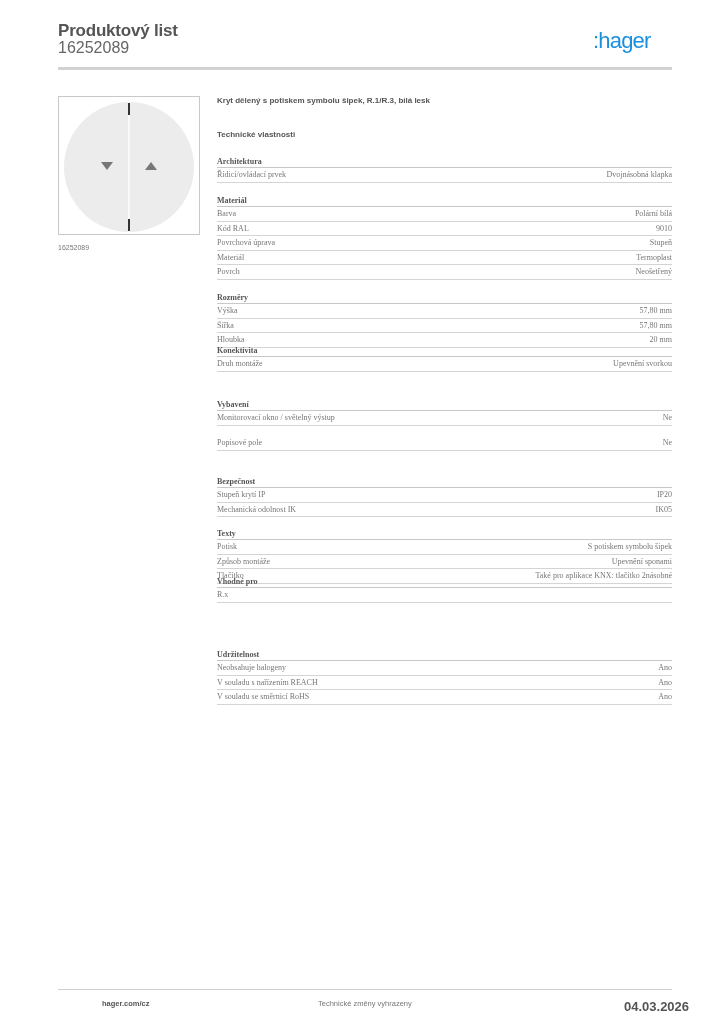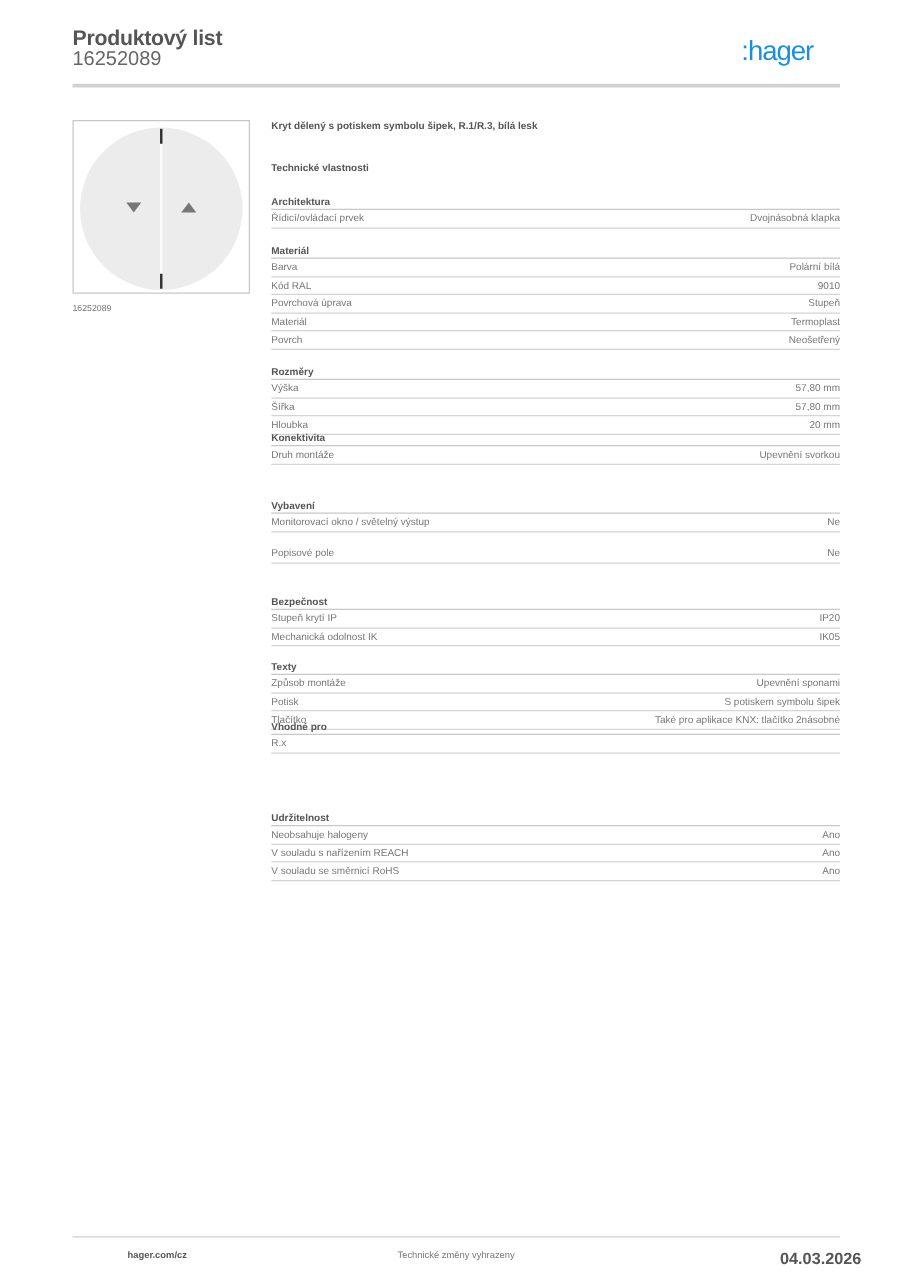--- a/index.html
+++ b/index.html
@@ -16,21 +16,21 @@
     .split { position: absolute; left: 64px; top: 0; width: 2px; height: 130px; background: #fafafa; }
     .notch { position: absolute; left: 64px; width: 2px; height: 12px; background: #333; }
     .notch.top { top: 1px; }
     .notch.bot { top: 117px; }
     .arrow-down { position: absolute; left: 37px; top: 60px; width: 0; height: 0; border-left: 6px solid transparent; border-right: 6px solid transparent; border-top: 8px solid #777; }
     .arrow-up { position: absolute; left: 81px; top: 60px; width: 0; height: 0; border-left: 6px solid transparent; border-right: 6px solid transparent; border-bottom: 8px solid #777; }
     .img-caption { position: absolute; left: 58px; top: 244px; font-size: 7px; color: #777; }
     .prod-title { position: absolute; left: 217px; top: 96px; font-size: 8px; font-weight: bold; color: #555; }
     .tech-title { position: absolute; left: 217px; top: 130px; font-size: 8px; font-weight: bold; color: #555; }
 
-    .section { position: absolute; left: 217px; width: 455px; }
+    .section { position: absolute; left: 217px; width: 455px; font-family: Liberation Serif, serif; }
     .sec-head { font-size: 8px; font-weight: bold; color: #555; height: 13px; line-height: 13px; border-bottom: 1.5px solid #c8c8c8; }
     .row { display: flex; justify-content: space-between; font-size: 8px; color: #777; height: 14.5px; line-height: 13px; border-bottom: 1.5px solid #d4d4d4; }
     .row .k { white-space: nowrap; }
     .row .v { white-space: nowrap; text-align: right; }
 
     .ftr-rule { position: absolute; left: 58px; top: 989px; width: 614px; height: 1px; background: #cfcfcf; }
     .ftr-left { position: absolute; left: 58px; top: 999px; font-size: 7.5px; font-weight: bold; color: #555; margin-left: 44px; }
     .ftr-center { position: absolute; left: 318px; top: 999px; font-size: 7.5px; color: #777; }
     .ftr-right { position: absolute; left: 624px; top: 999px; width: 48px; text-align: right; font-size: 13px; font-weight: bold; color: #555; }
   </style>
@@ -135,26 +135,26 @@
     </div>
   <div class="row">
       <span class="k">Mechanická odolnost IK</span>
       <span class="v">IK05</span>
     </div>
 </div>
 
 <div class="section" style="top:527px;">
   <div class="sec-head">Texty</div>
   <div class="row">
+      <span class="k">Potisk</span>
+      <span class="v">S potiskem symbolu šipek</span>
+    </div>
+  <div class="row">
       <span class="k">Způsob montáže</span>
       <span class="v">Upevnění sponami</span>
-    </div>
-  <div class="row">
-      <span class="k">Potisk</span>
-      <span class="v">S potiskem symbolu šipek</span>
     </div>
   <div class="row">
       <span class="k">Tlačítko</span>
       <span class="v">Také pro aplikace KNX: tlačítko 2násobné</span>
     </div>
 </div>
 
 <div class="section" style="top:575px;">
   <div class="sec-head">Vhodné pro</div>
   <div class="row">

